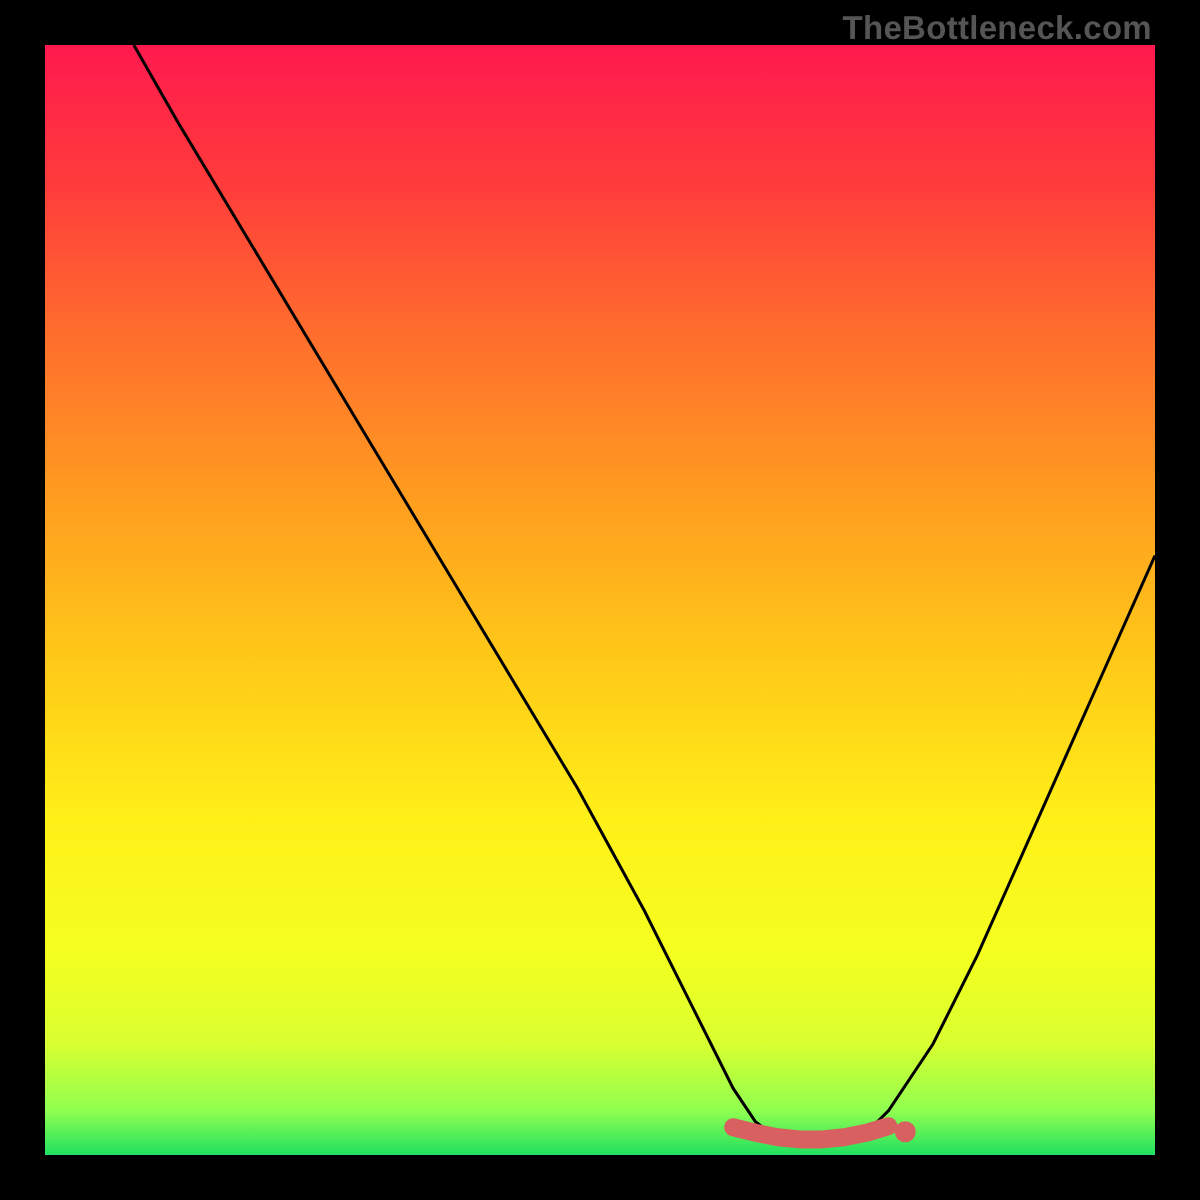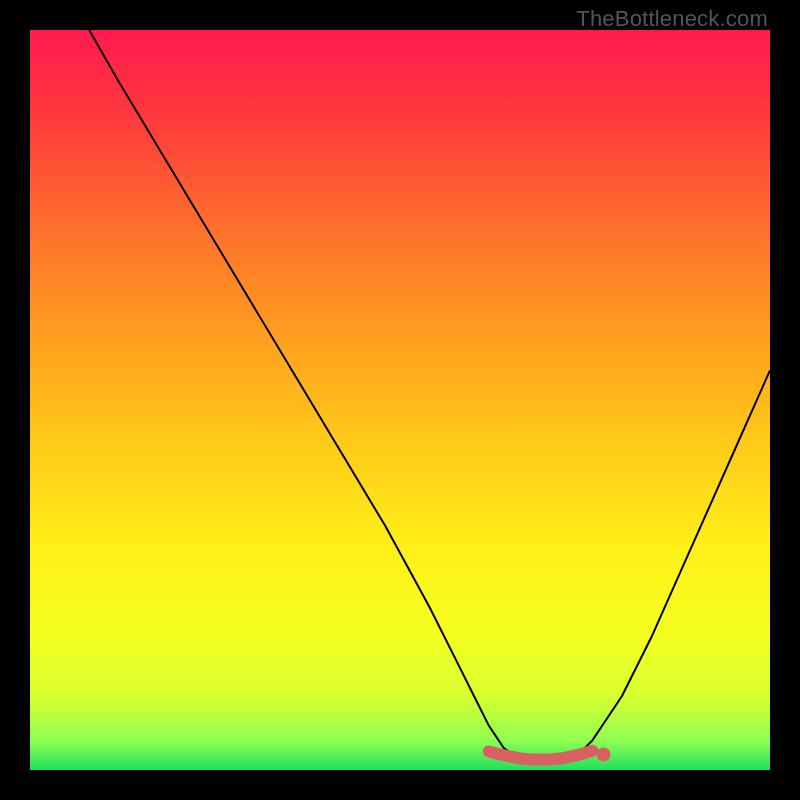--- a/index.html
+++ b/index.html
@@ -25,21 +25,21 @@
     top: 0;
     width: 740px;
     height: 740px;
   }
   .watermark {
     position: absolute;
     top: 6px;
     right: 32px;
     color: #555;
     font-size: 22px;
-    font-weight: 400;
+    font-weight: 700;
     letter-spacing: 0.2px;
     user-select: none;
   }
 </style>
 </head>
 <body>
 
 <div class="watermark">TheBottleneck.com</div>
 
 <div class="frame">

